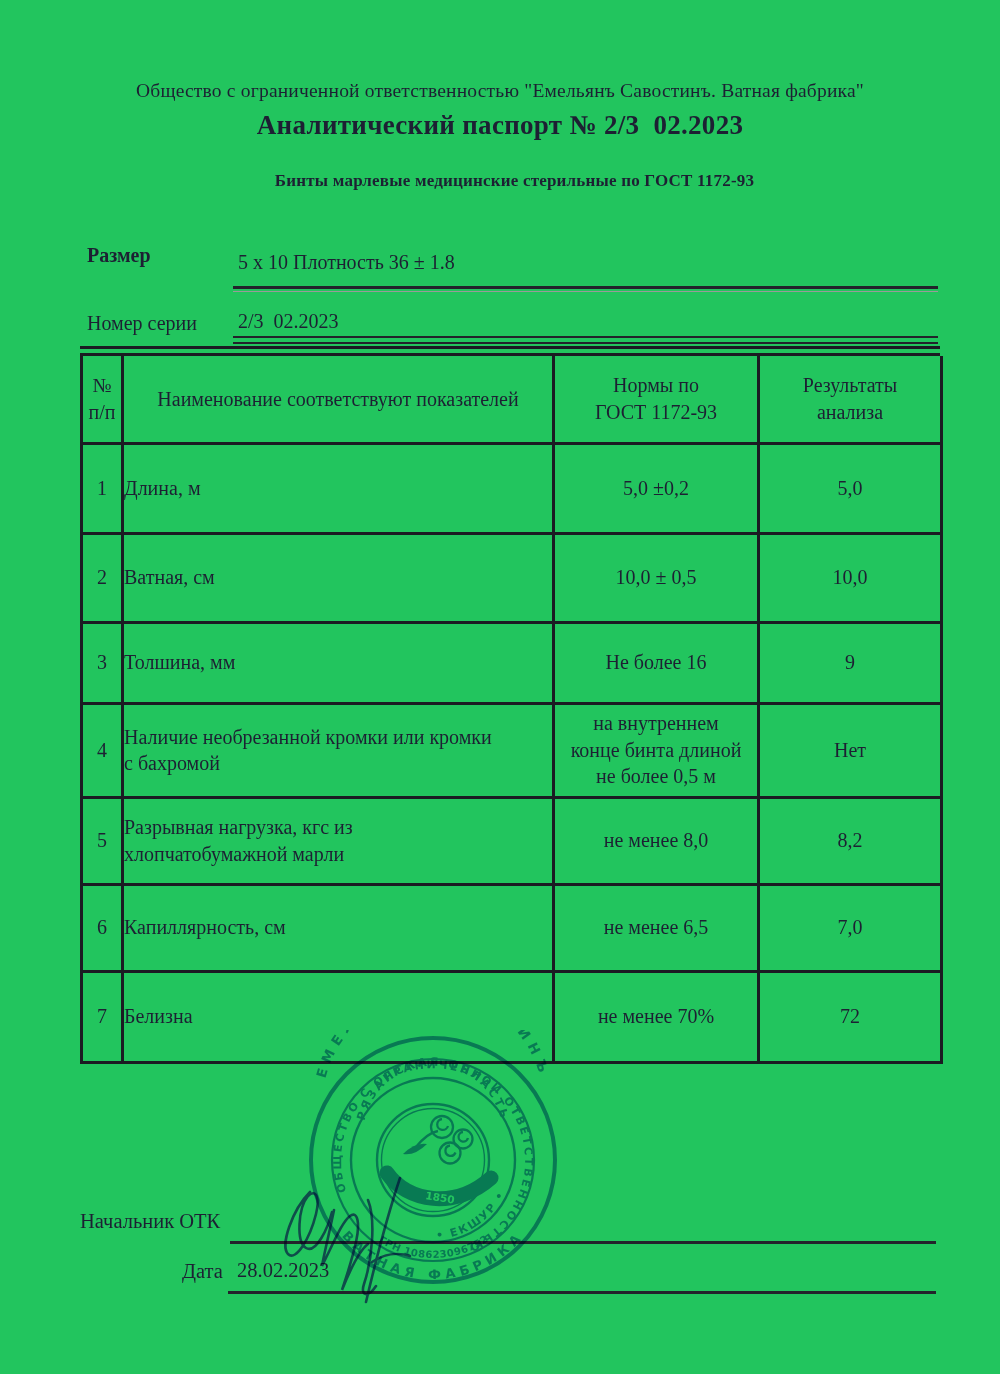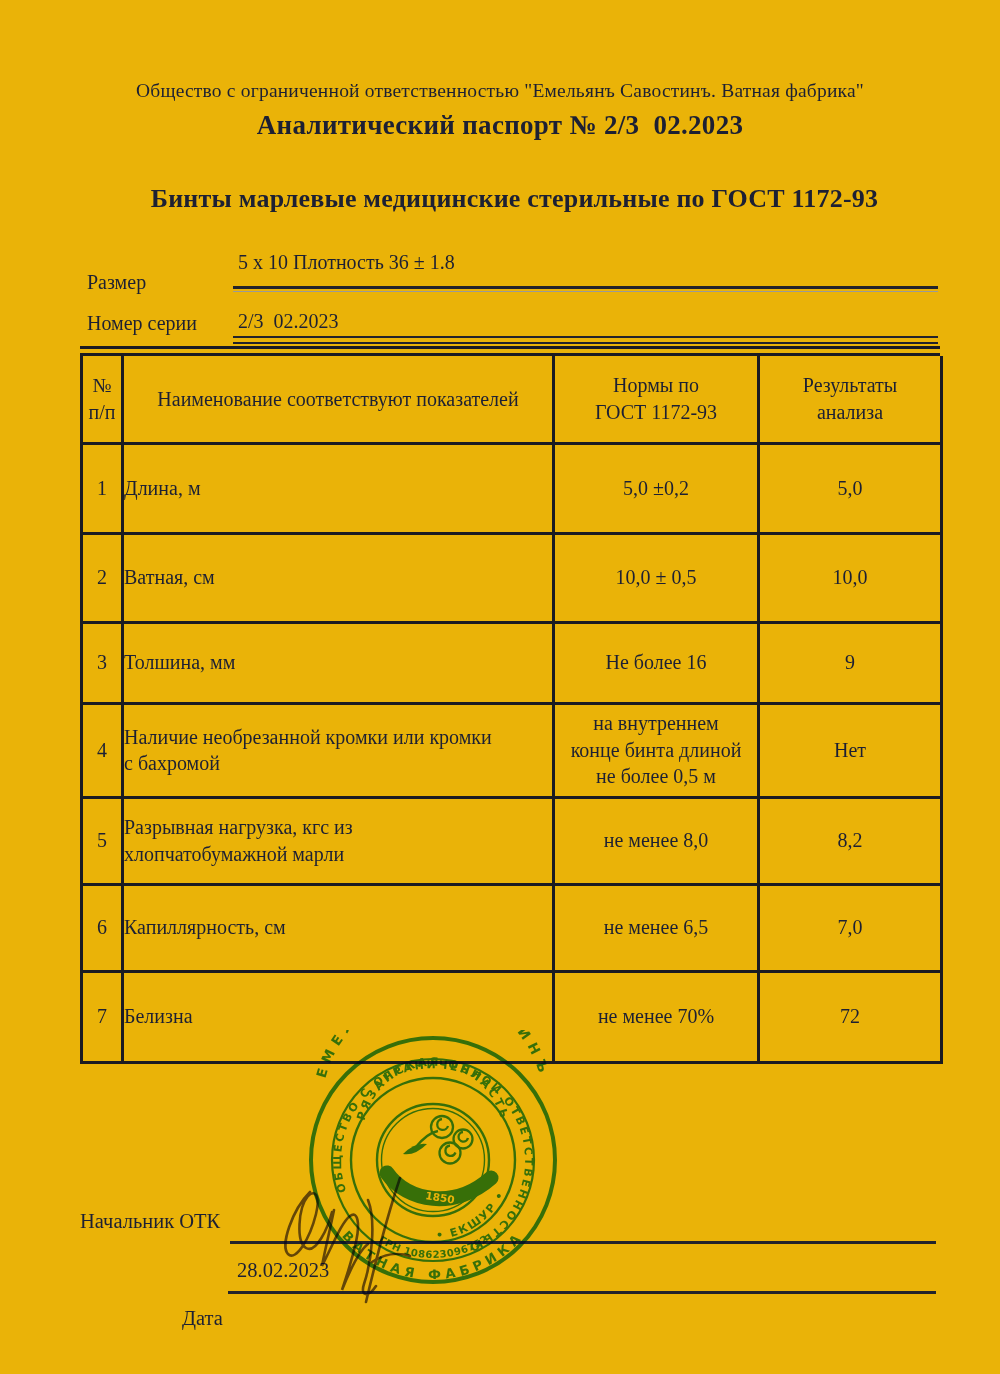--- a/index.html
+++ b/index.html
@@ -1,32 +1,32 @@
 <!DOCTYPE html>
 <html><head>
 <meta charset="utf-8">
 <style>
   html,body{margin:0;padding:0;background:#e8e8e6;}
   .page{
     position:relative;
     width:1000px;height:1374px;
     margin:0 auto;
-    background:#eab308;
+    background:#22c55e;
     font-family:"Liberation Serif","DejaVu Serif",serif;
     color:#1d2033;
     overflow:hidden;
   }
   .abs{position:absolute;}
   .center{text-align:center;}
   .company{left:0;right:0;top:80px;font-size:19.5px;letter-spacing:.2px;}
   .doc-title{left:0;right:0;top:110px;font-size:27px;font-weight:bold;white-space:pre;letter-spacing:.3px;}
-  .doc-subtitle{left:0;right:0;top:184px;font-size:26px;font-weight:bold;letter-spacing:.2px;margin-left:29px;}
+  .doc-subtitle{left:0;right:0;top:171px;font-size:17px;font-weight:bold;letter-spacing:.2px;margin-left:29px;}
   .field-label{font-size:20px;}
   .field-value{font-size:20px;white-space:pre;}
-  .size-label{left:87px;top:271px;}
+  .size-label{left:87px;top:244px;font-weight:bold;}
   .size-value{left:238px;top:251px;}
   .series-label{left:87px;top:312px;}
   .series-value{left:238px;top:310px;}
   .rule{background:#23232b;height:3px;}
   .rule-size{left:233px;width:705px;top:286px;}
   .rule-size2{left:233px;width:705px;top:291px;height:1px;background:#9a9a98;}
   .rule-series{left:233px;width:705px;top:336px;height:2px;}
   .rule-series2{left:233px;width:705px;top:342px;height:2px;}
   .table-top-double{
     left:80px;width:860px;top:346px;height:4px;
@@ -57,21 +57,21 @@
   col.c-num{width:41px;}
   col.c-name{width:431px;}
   col.c-norm{width:205px;}
   col.c-res{width:183px;}
   .cell-center{text-align:center;white-space:pre-line;}
   .cell-name{text-align:left;padding-left:7px;padding-right:6px;white-space:pre-line;}
   .hdr{white-space:pre-line;text-align:center;font-size:20px;}
   .concl{left:80px;top:1140px;width:830px;font-size:20.5px;line-height:1.6;}
   .chief{left:80px;top:1210px;font-size:20.5px;}
   .rule-chief{left:230px;width:706px;top:1241px;}
-  .date-label{left:182px;top:1260px;font-size:20.5px;margin-top:47px;}
+  .date-label{left:182px;top:1260px;font-size:20.5px;}
   .date-value{left:237px;top:1259px;font-size:20.5px;}
   .rule-date{left:228px;width:708px;top:1291px;}
   .stamp{
     left:303px;top:1030px;width:260px;height:260px;
     mix-blend-mode:multiply;opacity:.88;
     pointer-events:none;
   }
   .signature{
     left:272px;top:1150px;width:175px;height:165px;
     mix-blend-mode:multiply;opacity:.85;

